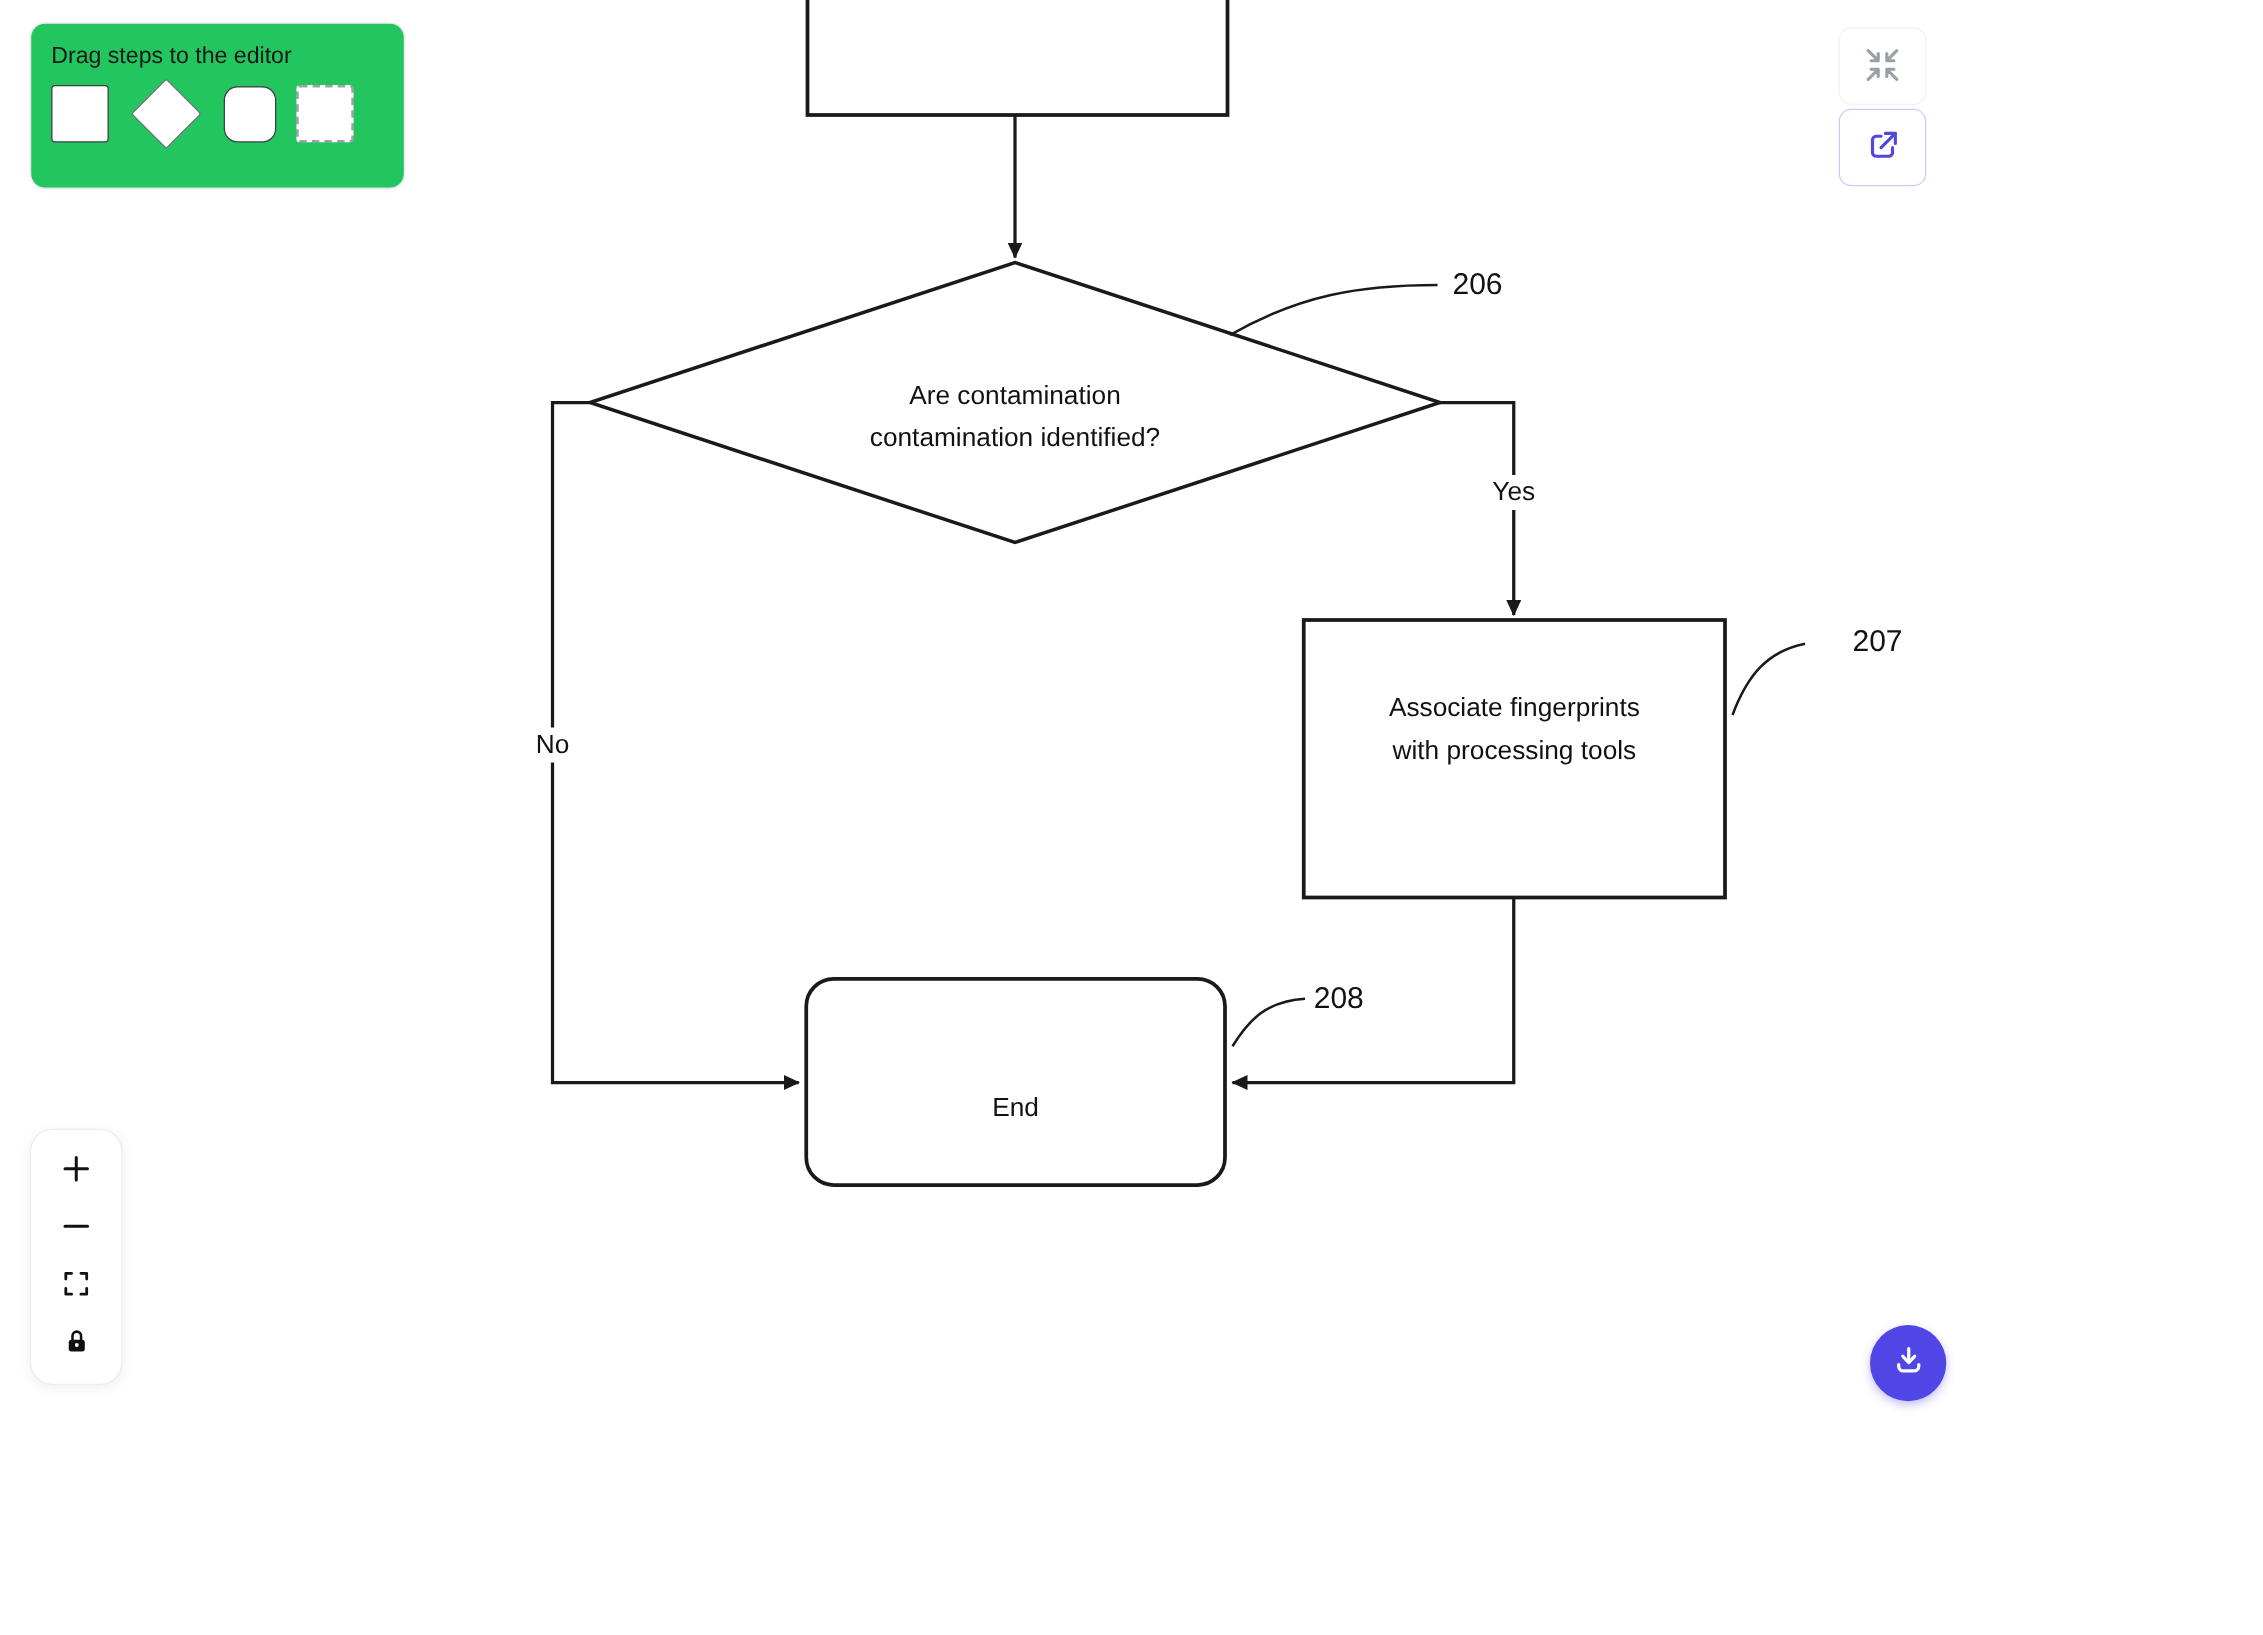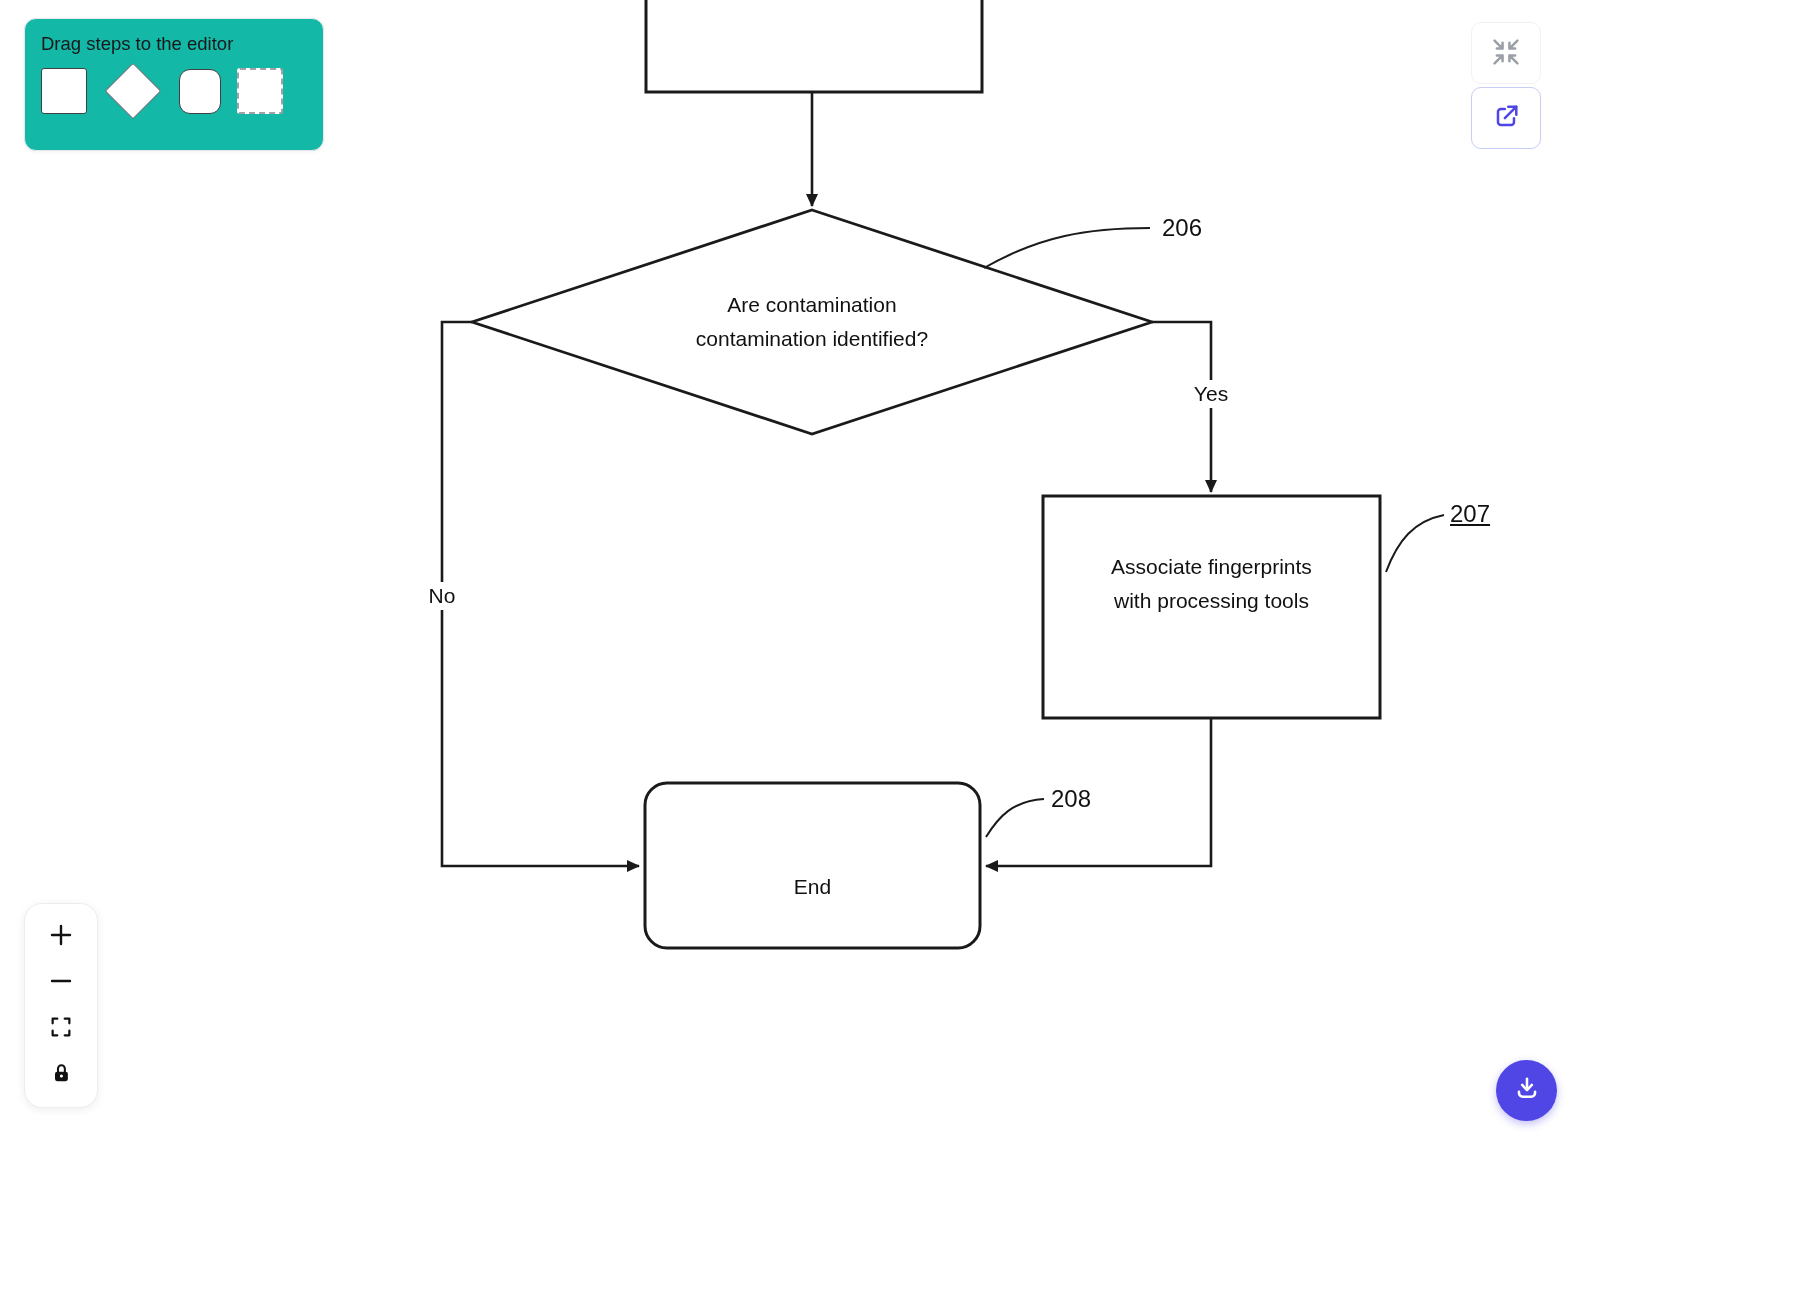--- a/index.html
+++ b/index.html
@@ -19,21 +19,21 @@
   }
   .edge-label{
     position:absolute;transform:translateX(-50%);background:#ffffff;
     font-size:21px;color:#111;padding:2px 8px;text-align:right;
   }
   .ref-label{position:absolute;font-size:24px;color:#111;}
 
   
   .palette{
     position:absolute;left:24px;top:18px;width:300px;height:133px;box-sizing:border-box;
-    background:#14b8a6;border:1px solid #e8e8ec;border-radius:12px;
+    background:#22c55e;border:1px solid #e8e8ec;border-radius:12px;
     box-shadow:0 1px 4px rgba(0,0,0,.05);
     padding:14px 0 0 16px;
   }
   .palette-title{font-size:18.5px;color:#18181b;}
   .palette-shapes{display:flex;align-items:center;gap:16px;margin-top:13px;}
   .shape-sq{width:46px;height:46px;box-sizing:border-box;border:1.8px solid #3f3f46;border-radius:3px;background:#fff;}
   .shape-diamond{width:40px;height:40px;box-sizing:border-box;border:1.6px solid #71717a;border-radius:2px;transform:rotate(45deg);margin:0 10px;background:#fff;}
   .shape-rounded{width:42px;height:45px;box-sizing:border-box;border:1.8px solid #3f3f46;border-radius:11px;background:#fff;}
   .shape-dashed{width:46px;height:46px;box-sizing:border-box;border:2px dashed #a1a1aa;border-radius:3px;background:#fff;}
 
@@ -82,39 +82,39 @@
 
   <path d="M472,322 L442,322 L442,866 L639,866" fill="none" stroke="#1a1a1a" stroke-width="2.6" marker-end="url(#arrow)"></path>
 
   <rect x="645" y="783" width="335" height="165" rx="22" ry="22" fill="#ffffff" stroke="#1a1a1a" stroke-width="3"></rect>
 
   <path d="M984,268 C1040,236 1088,228 1150,228" fill="none" stroke="#1a1a1a" stroke-width="2"></path>
   <path d="M1386,572 C1398,540 1414,521 1444,515" fill="none" stroke="#1a1a1a" stroke-width="2"></path>
   <path d="M986,837 C999,816 1013,801 1044,799" fill="none" stroke="#1a1a1a" stroke-width="2"></path>
 </svg>
 
-<div class="node-text" style="left:562px;top:276px;width:500px;height:92px;justify-content:center;">
+<div class="node-text" style="left:562px;top:288px;width:500px;height:92px;justify-content:center;">
   <span>Are contamination</span>
   <span>contamination identified?</span>
 </div>
 
 <div class="node-text" style="left:1043px;top:496px;width:337px;height:176px;">
   <span>Associate fingerprints</span>
   <span>with processing tools</span>
 </div>
 
 <div class="node-text" style="left:645px;top:783px;width:335px;height:208px;">
   <span>End</span>
 </div>
 
 <div class="edge-label" style="left:1211px;top:380px;">Yes</div>
 <div class="edge-label" style="left:442px;top:582px;">No</div>
 
 <div class="ref-label" style="left:1162px;top:214px;">206</div>
-<div class="ref-label" style="left:1450px;top:500px;text-decoration:underline;">207</div>
+<div class="ref-label" style="left:1482px;top:500px;">207</div>
 <div class="ref-label" style="left:1051px;top:785px;">208</div>
 
 <div class="palette">
   <div class="palette-title">Drag steps to the editor</div>
   <div class="palette-shapes">
     <div class="shape-sq"></div>
     <div class="shape-diamond"></div>
     <div class="shape-rounded"></div>
     <div class="shape-dashed"></div>
   </div>

